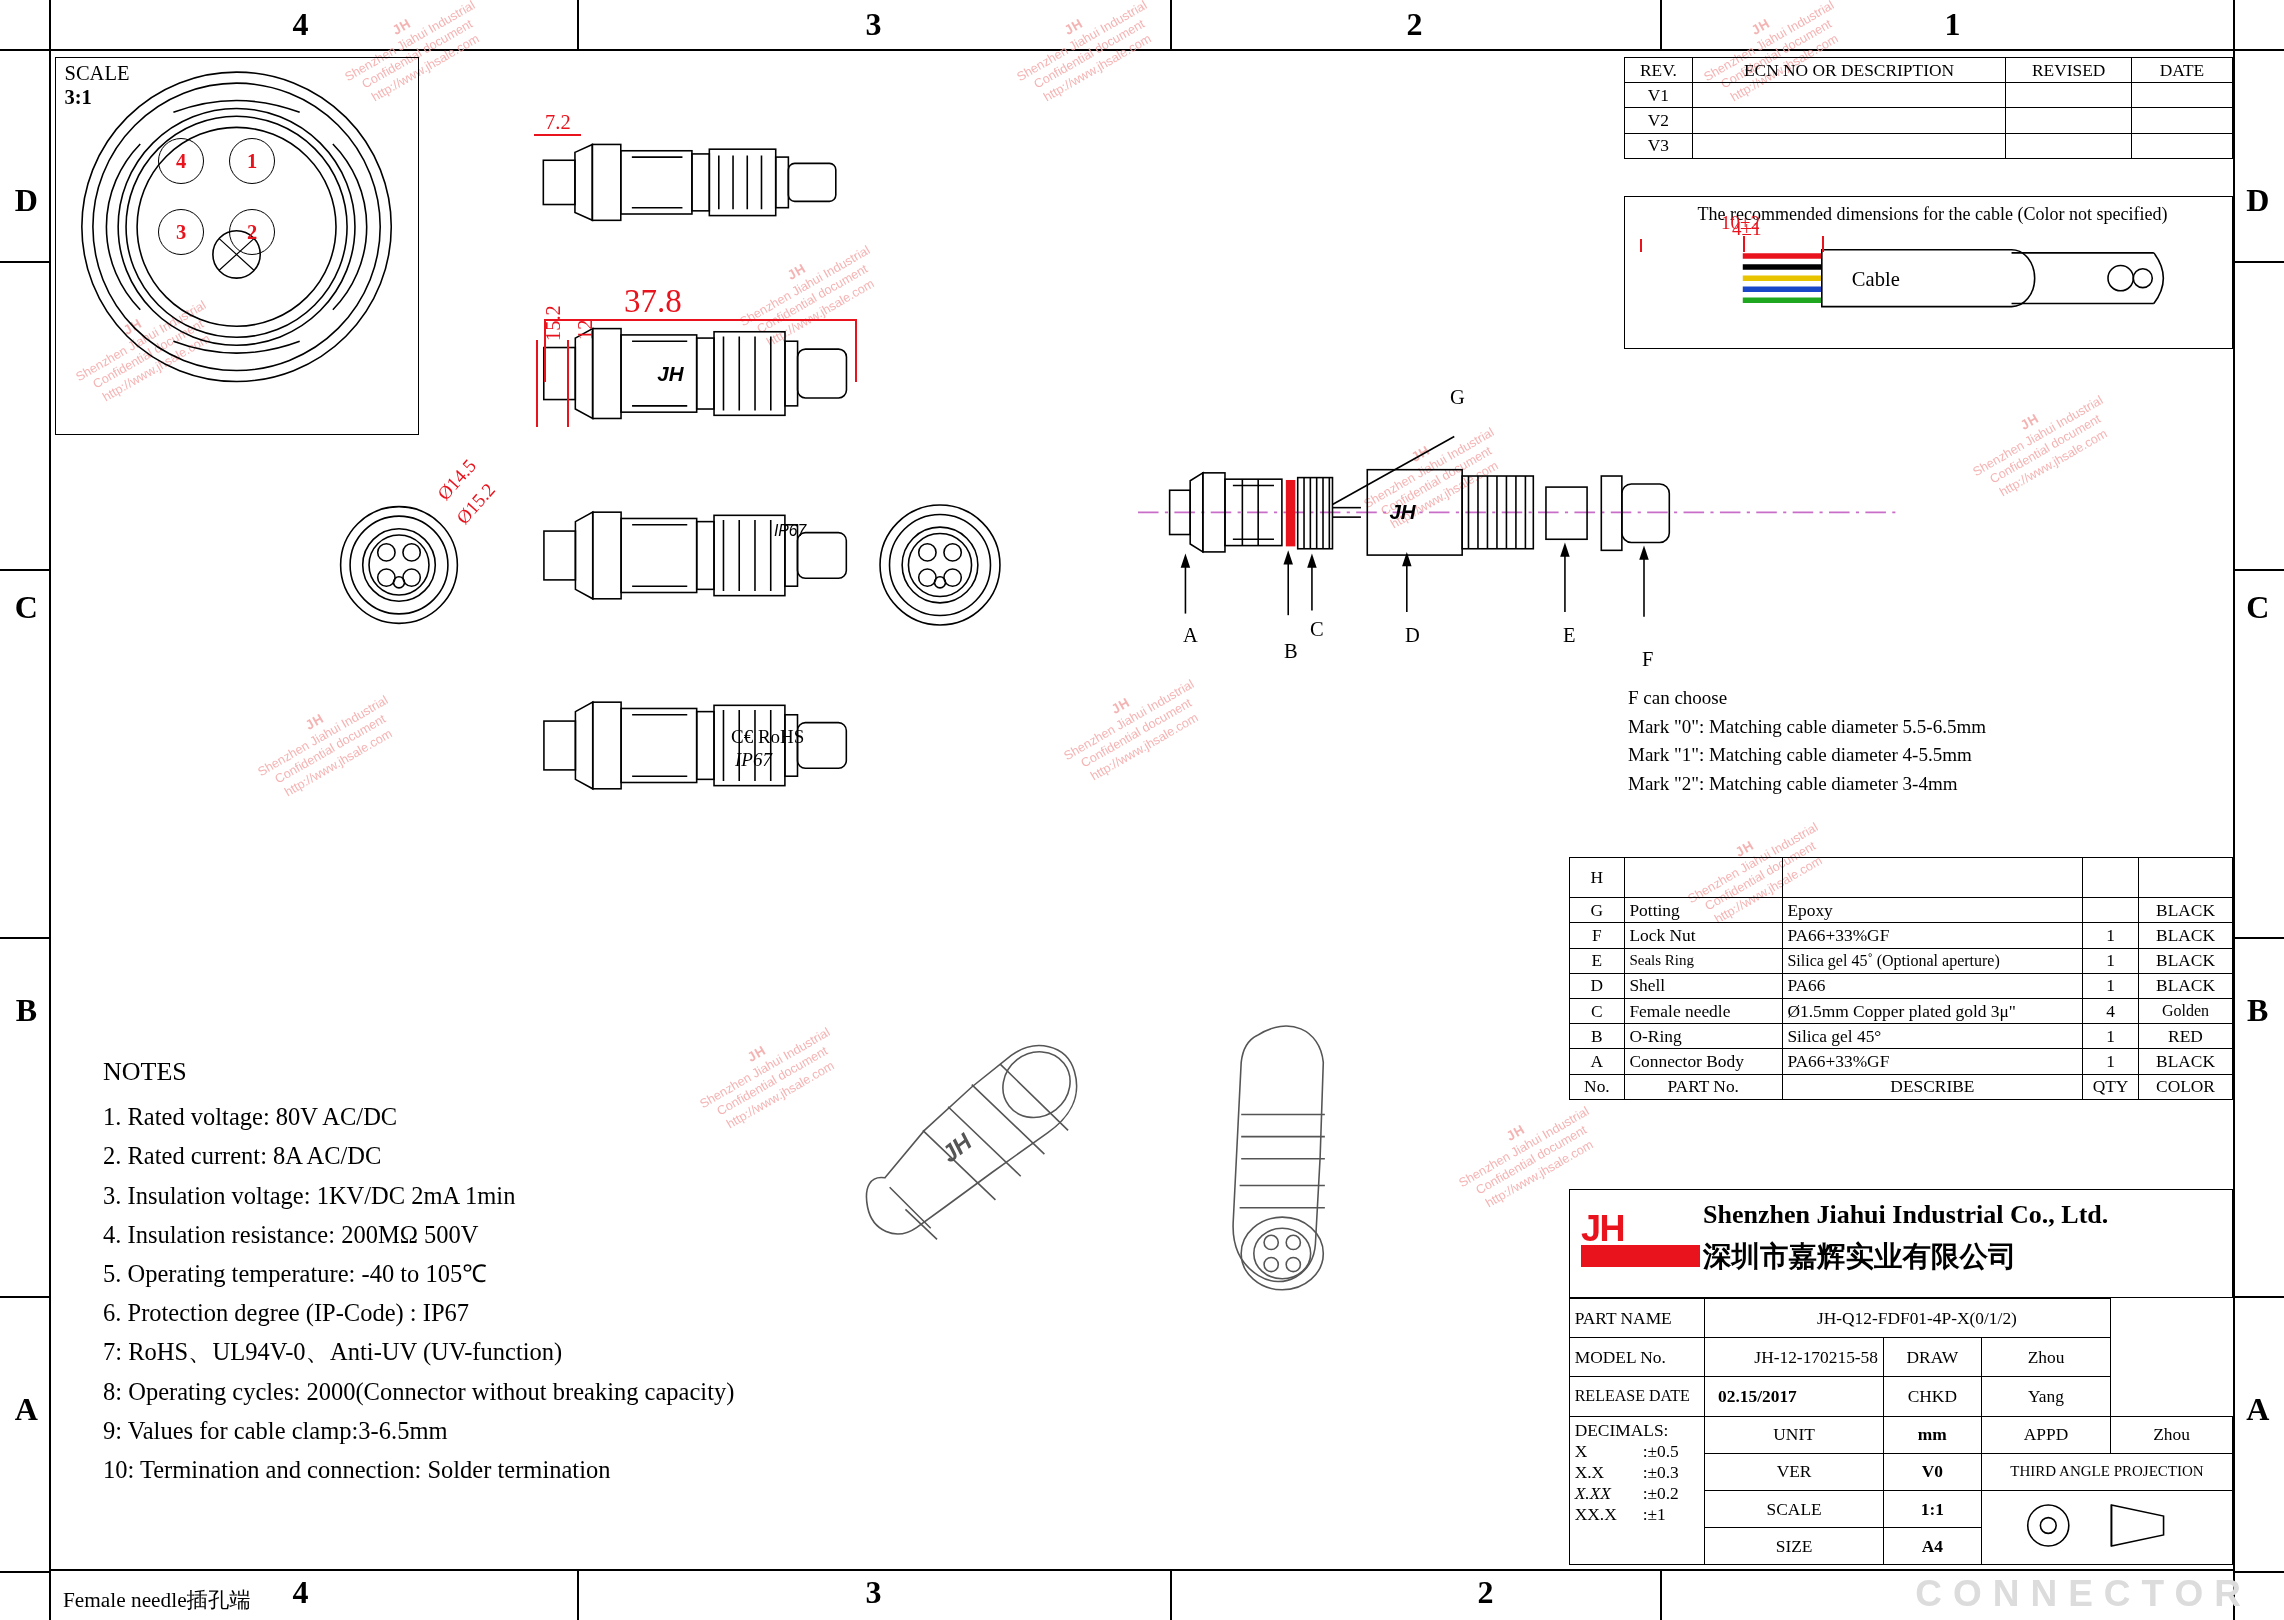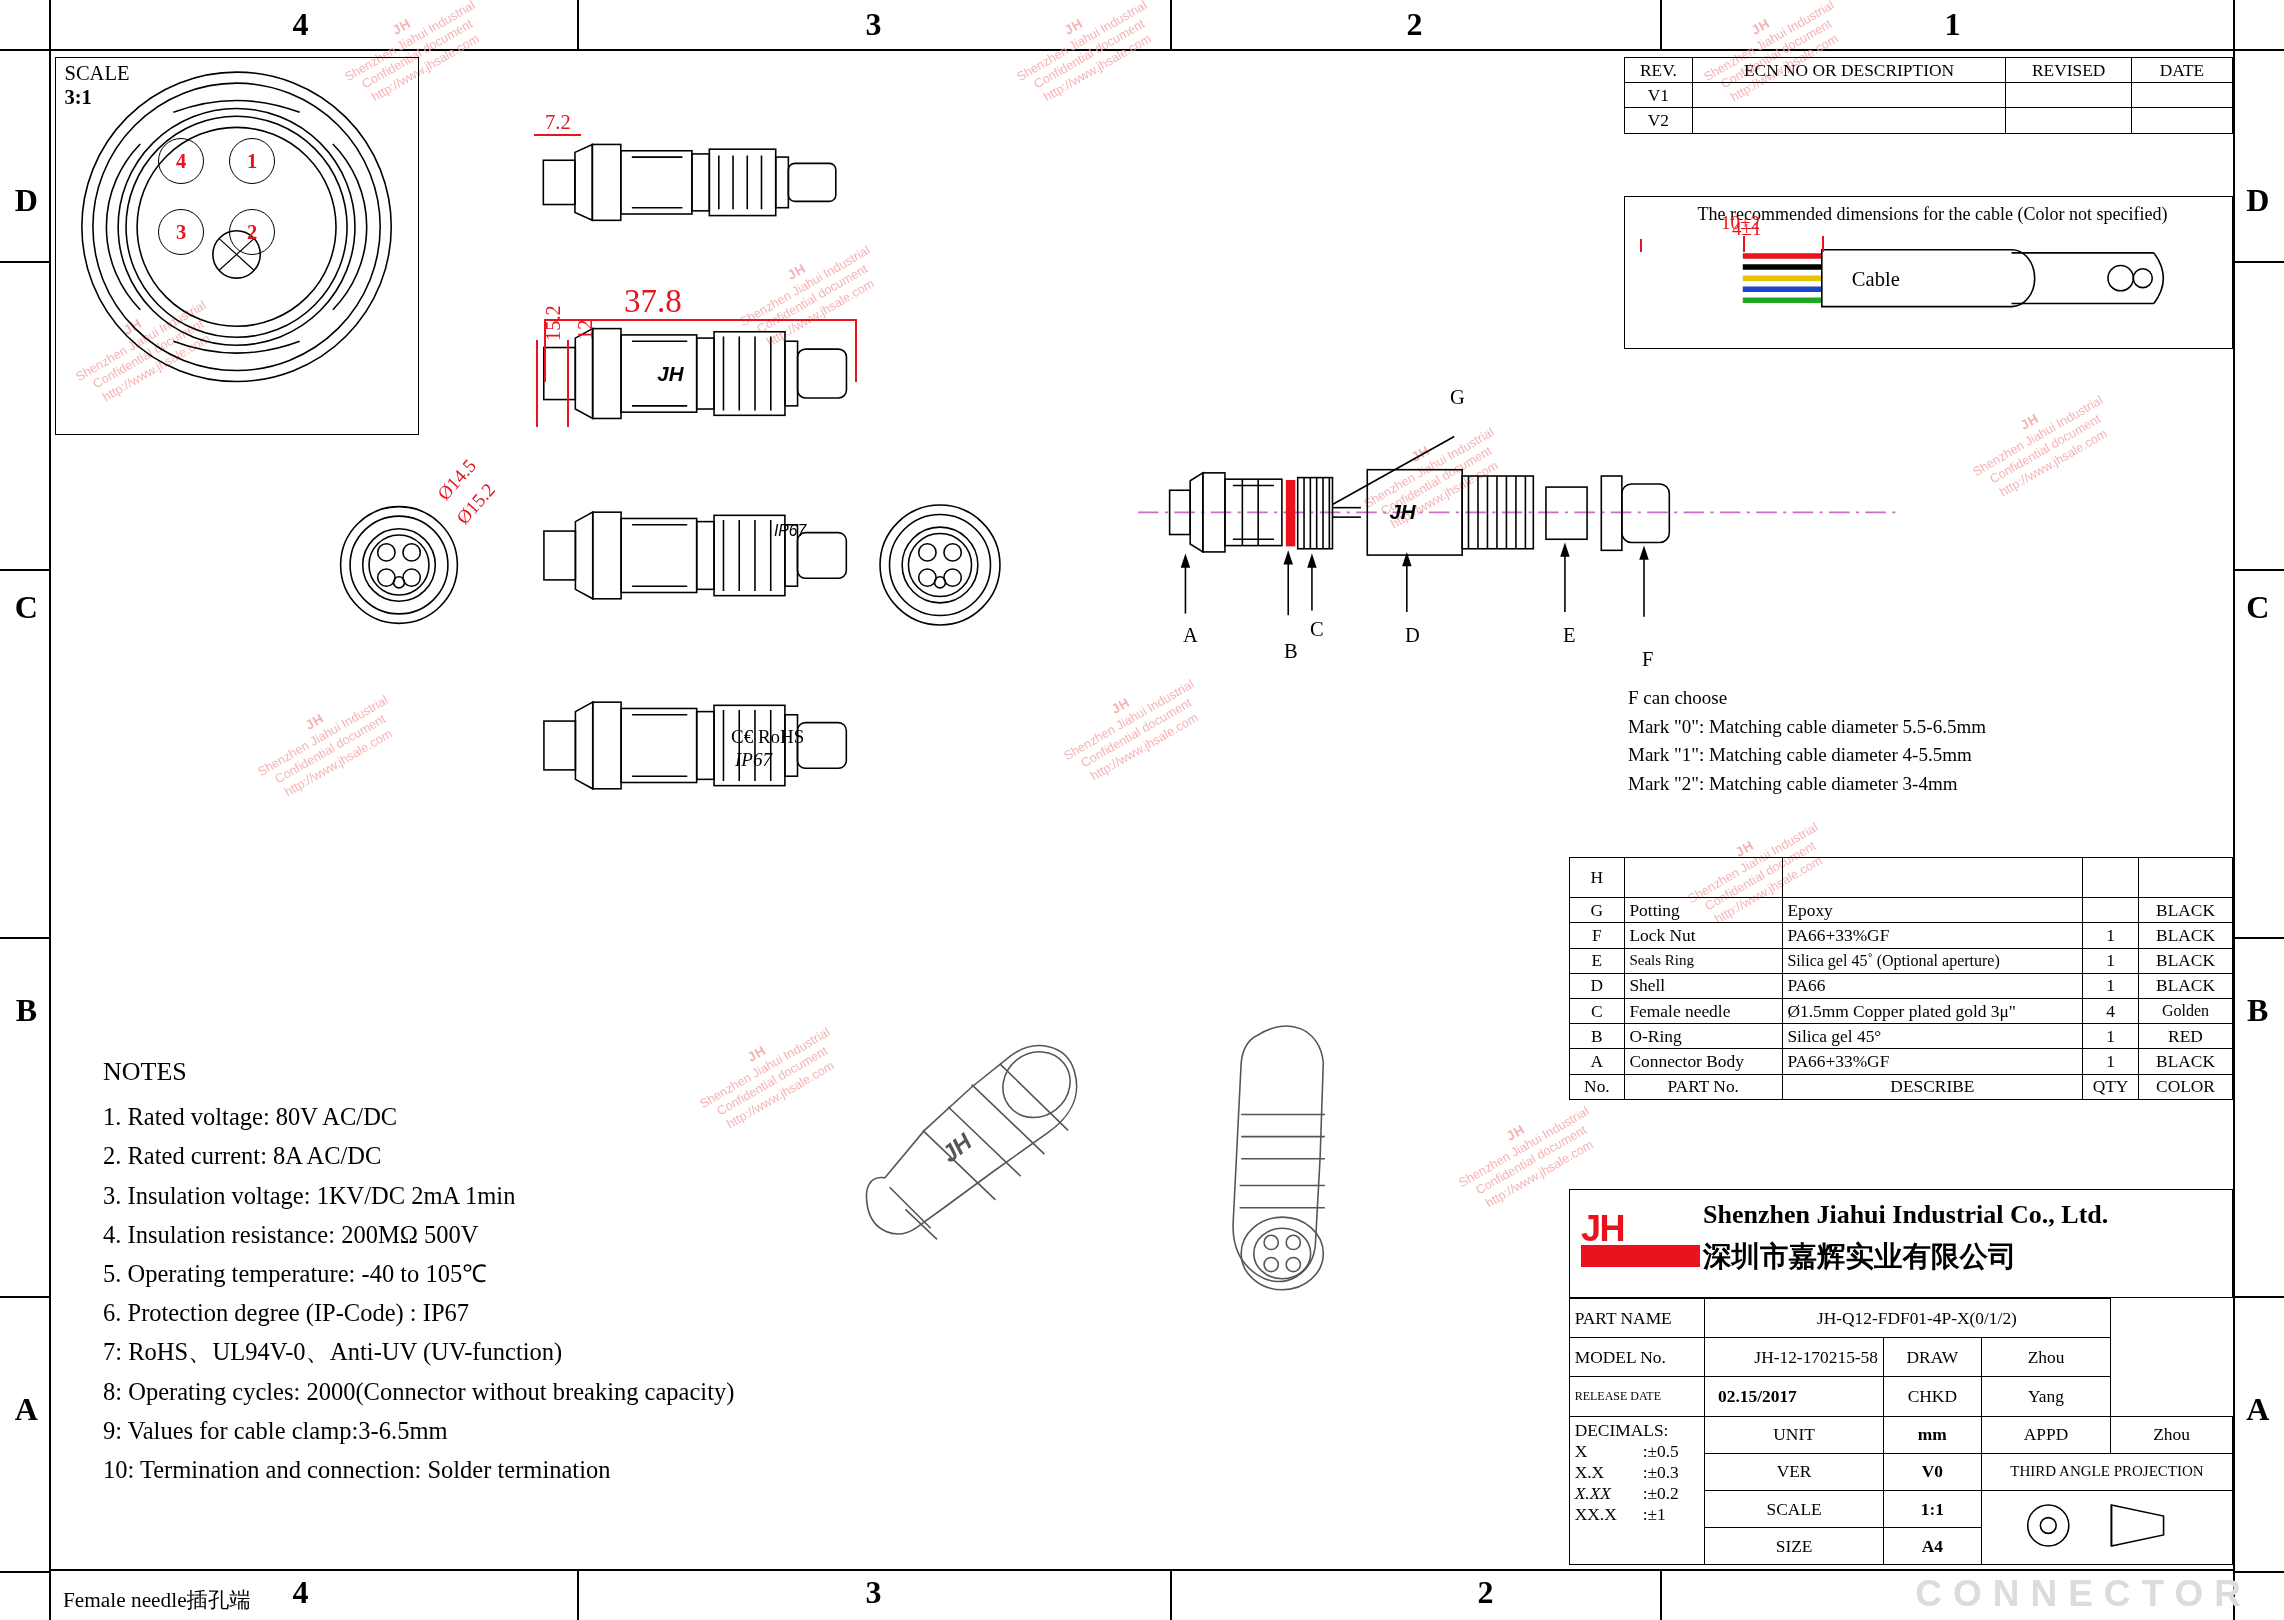--- a/index.html
+++ b/index.html
@@ -335,20 +335,26 @@
       <td>&nbsp;</td>
       <td>&nbsp;</td>
       <td>&nbsp;</td>
     </tr>
     <tr>
       <td>V2</td>
       <td>&nbsp;</td>
       <td>&nbsp;</td>
       <td>&nbsp;</td>
     </tr>
+    <tr>
+      <td>V3</td>
+      <td>&nbsp;</td>
+      <td>&nbsp;</td>
+      <td>&nbsp;</td>
+    </tr>
   </tbody>
     </table>
 
   <div class="box" style="left:1624px;top:196px;width:609px;height:153px;"></div>
   <div style="position:absolute;left:1640px;top:204px;width:585px;text-align:center;font-size:18px;">The recommended dimensions for the cable (Color not specified)</div>
 
   <svg width="585" height="95" style="left:1640px;top:237px;" viewBox="0 0 740 120">
     <g stroke="#000" stroke-width="2" fill="none">
       <path d="M130,24 h100" stroke="#e8131d" stroke-width="7"></path>
       <path d="M130,38 h100" stroke="#000" stroke-width="7"></path>
@@ -449,21 +455,21 @@
       <td style="width:158px;text-align:left;height:35px;">PART NAME</td>
       <td colspan="3" style="text-align:center;padding-left:23px;">JH-Q12-FDF01-4P-X(0/1/2)</td>
     </tr>
     <tr>
       <td style="text-align:left;height:35px;">MODEL No.</td>
       <td style="width:261px;text-align:right;padding-left:15px;">JH-12-170215-58</td>
       <td style="width:119px;">DRAW</td>
       <td style="width:126px;">Zhou</td>
     </tr>
     <tr>
-      <td style="text-align:left;font-size:12px;height:35px;">RELEASE DATE</td>
+      <td style="text-align:left;font-size:16px;height:35px;">RELEASE DATE</td>
       <td style="text-align:left;padding-left:12.6px;font-weight:bold;">02.15/2017</td>
       <td>CHKD</td>
       <td>Yang</td>
     </tr>
     <tr>
       <td rowspan="4" style="text-align:left;vertical-align:top;padding-top:3.2px;">
         <div style="font-size:17.4px;">DECIMALS:</div>
         <div style="display:flex;font-size:17.4px;">
               <span style="width:68px;text-align:left;">X</span>
               <span>:±0.5</span>

